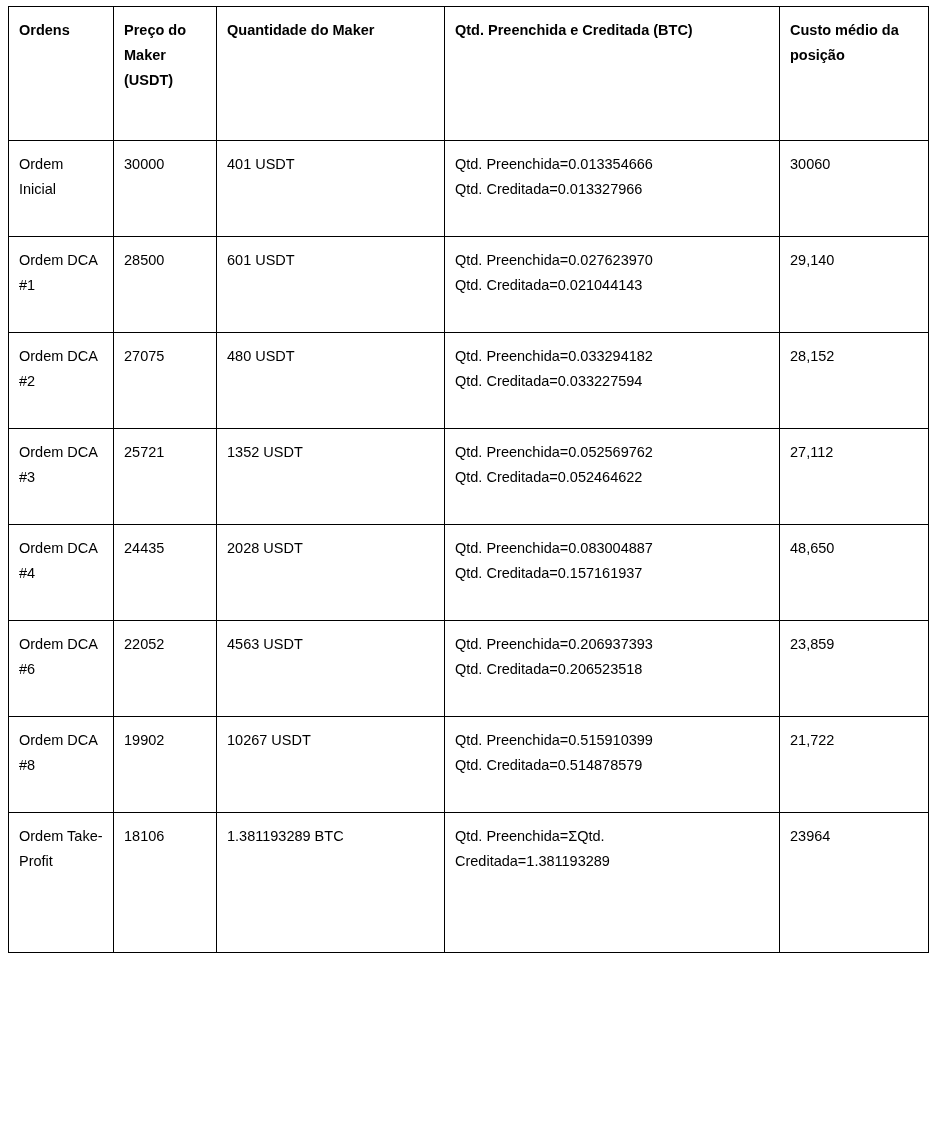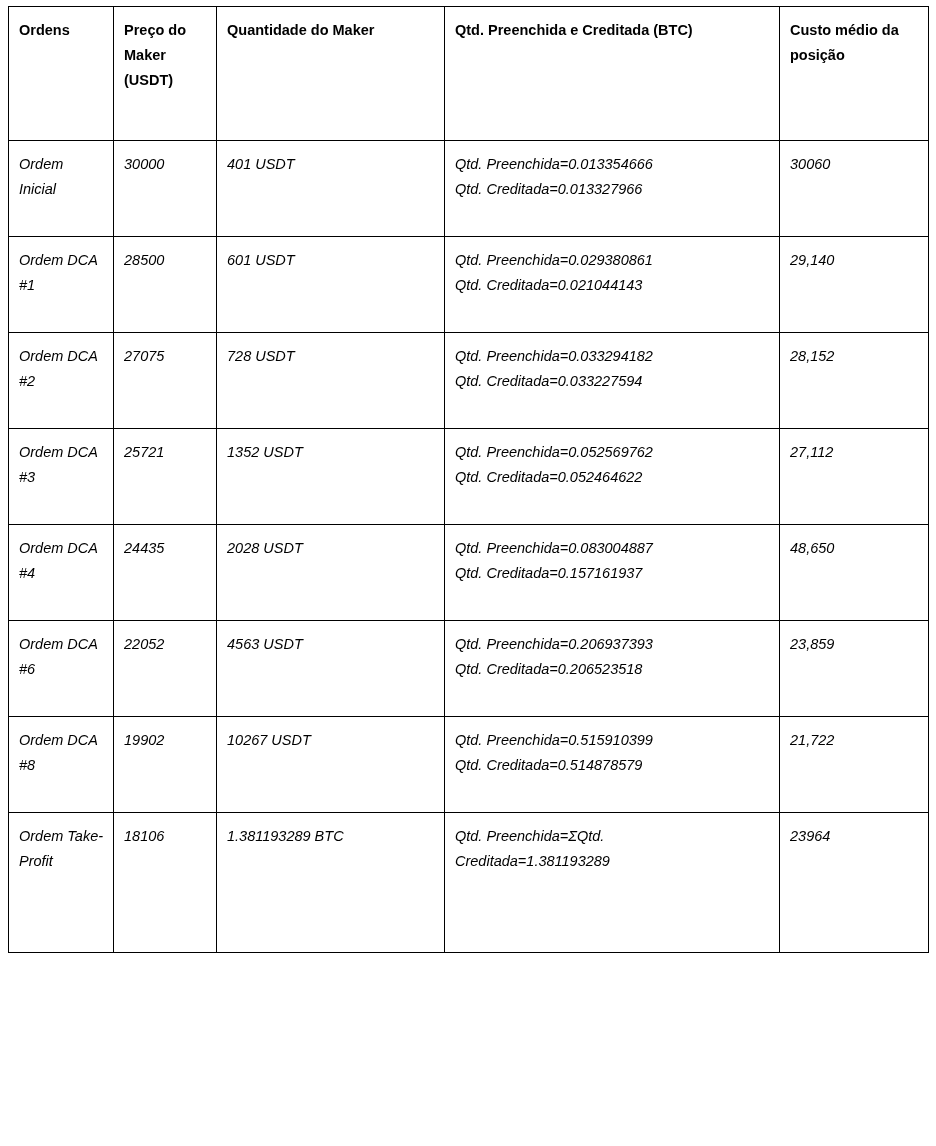--- a/index.html
+++ b/index.html
@@ -40,21 +40,21 @@
     font-size: 14.5px;
     line-height: 1.72;
     font-weight: normal;
     word-wrap: break-word;
     overflow-wrap: break-word;
   }
   table.dca-table th {
     font-weight: bold;
   }
   thead tr { height: 134px; }
-  tbody tr { height: 96px; font-style: italic; }
+  tbody tr { height: 96px; }
   tbody tr:last-child { height: 140px; }
 
   .cell-line { display: block; }
 </style>
 </head>
 <body>
 
 <div class="page">
   <table class="dca-table">
     <colgroup>
@@ -82,29 +82,29 @@
           <span class="cell-line">Qtd. Preenchida=0.013354666</span>
           <span class="cell-line">Qtd. Creditada=0.013327966</span>
         </td>
         <td>30060</td>
       </tr>
       <tr>
         <td>Ordem DCA #1</td>
         <td>28500</td>
         <td>601 USDT</td>
         <td>
-          <span class="cell-line">Qtd. Preenchida=0.029380861</span>
+          <span class="cell-line">Qtd. Preenchida=0.027623970</span>
           <span class="cell-line">Qtd. Creditada=0.021044143</span>
         </td>
         <td>29,140</td>
       </tr>
       <tr>
         <td>Ordem DCA #2</td>
         <td>27075</td>
-        <td>728 USDT</td>
+        <td>480 USDT</td>
         <td>
           <span class="cell-line">Qtd. Preenchida=0.033294182</span>
           <span class="cell-line">Qtd. Creditada=0.033227594</span>
         </td>
         <td>28,152</td>
       </tr>
       <tr>
         <td>Ordem DCA #3</td>
         <td>25721</td>
         <td>1352 USDT</td>

